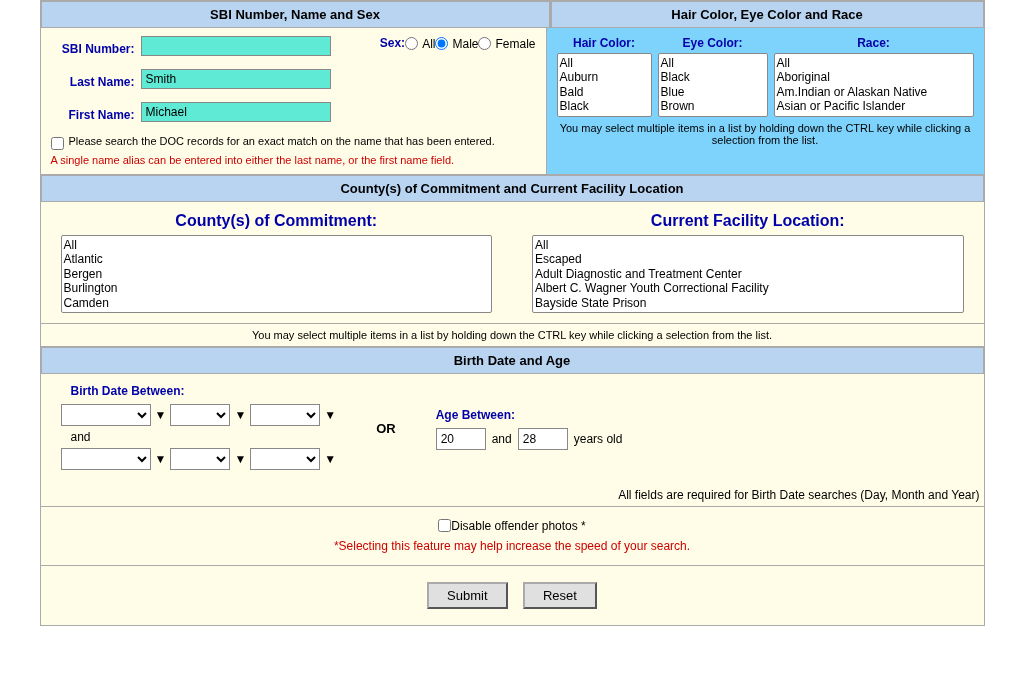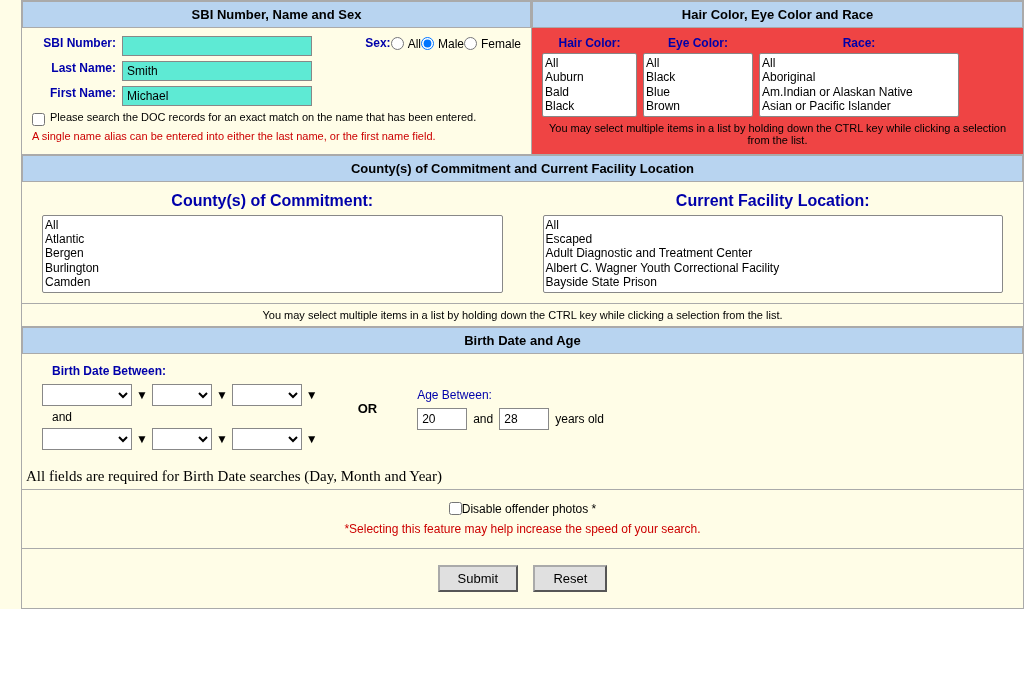--- a/index.html
+++ b/index.html
@@ -3,24 +3,23 @@
   <meta charset="utf-8">
   <style>
     * { box-sizing: border-box; margin: 0; padding: 0; }
     body {
       font-family: Arial, sans-serif;
       font-size: 12px;
       background: #fff;
       color: #000;
     }
     .page-wrapper {
-      width: 1024px;
+      width: 945px;
       margin: 0 auto;
       background: #fffde7;
-      padding-left: 21px;
     }
     .section-header {
       background: #b8d4f0;
       text-align: center;
       font-weight: bold;
       font-size: 13px;
       padding: 5px;
       color: #000;
       border: 1px solid #aaa;
     }
@@ -31,26 +30,26 @@
     }
     .left-panel {
       width: 510px;
       padding: 8px 10px;
       border-right: 1px solid #aaa;
       background: #fffde7;
     }
     .right-panel {
       flex: 1;
       padding: 8px 10px;
-      background: #ef4444;
+      background: #7dd3fc;
     }
     .form-row {
       display: flex;
-      align-items: flex-start;
-      margin-bottom: 5px;
+      align-items: flex-end;
+      margin-bottom: 13px;
     }
     .form-label {
       width: 90px;
       text-align: right;
       padding-right: 6px;
       color: #00a;
       font-weight: bold;
       font-size: 12px;
     }
     .form-input {
@@ -185,43 +184,42 @@
       font-weight: bold;
       margin: 0 40px;
     }
     .age-section {
       display: flex;
       flex-direction: column;
       align-items: flex-start;
     }
     .age-label {
       color: #00a;
-      font-weight: normal;
+      font-weight: bold;
       font-size: 12px;
       margin-bottom: 6px;
     }
     .age-row {
       display: flex;
       align-items: center;
       gap: 6px;
     }
     .age-input {
       border: 1px solid #888;
       width: 50px;
       padding: 2px 4px;
       font-size: 12px;
       background: #fff;
       height: 22px;
     }
     .birth-note {
-      font-size: 15px;
+      font-size: 12px;
       color: #000;
-      text-align: left;
+      text-align: right;
       padding: 4px;
-      font-family: Liberation Serif, serif;
     }
     
     .photo-section {
       border: 1px solid #aaa;
       border-top: none;
       background: #fffde7;
       padding: 12px;
       text-align: center;
     }
     .photo-note {

